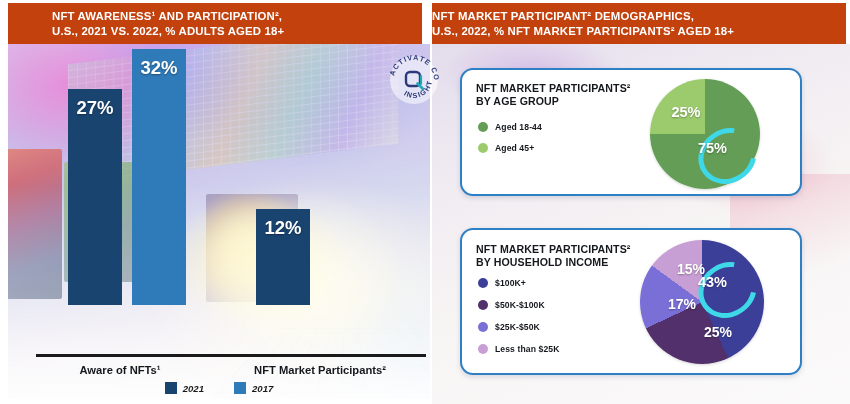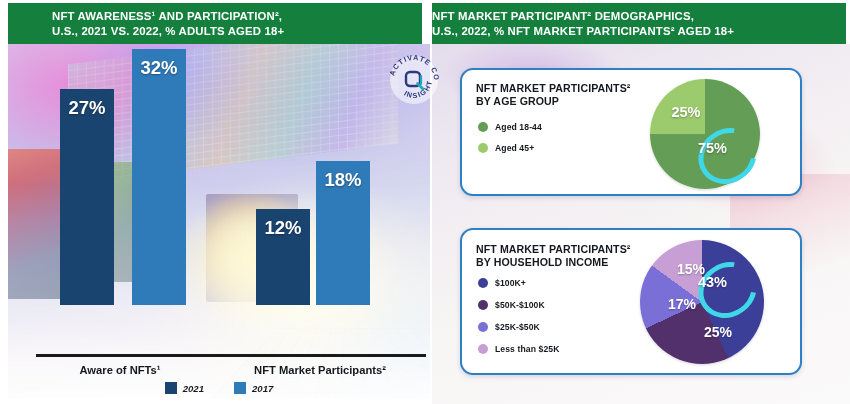--- a/index.html
+++ b/index.html
@@ -79,21 +79,21 @@
   .right-bg .rb1{position:absolute;left:-20px;top:-10px;width:250px;height:90px;
     background:radial-gradient(ellipse 130px 55px at 120px 40px, rgba(200,160,225,.55), rgba(200,160,225,0) 70%);}
   .right-bg .rb2{position:absolute;right:-10px;top:60px;width:220px;height:120px;
     background:radial-gradient(ellipse 120px 70px at 110px 60px, rgba(235,170,190,.40), rgba(235,170,190,0) 72%);}
   .right-bg .rb3{position:absolute;right:0px;top:130px;width:120px;height:140px;
     background:linear-gradient(160deg,rgba(225,120,150,.30),rgba(255,255,255,0) 70%);}
 
   
   .hdr{
     position:absolute;top:3px;height:41px;
-    background:#15803d;
+    background:#c2410c;
     color:#ffffff;
     display:flex;align-items:center;
     box-sizing:border-box;
   }
   .hdr-left{left:8px;width:414px;padding-left:44px;}
   .hdr-right{left:432px;width:414px;}
   .hdr .ttl{
     font-size:11.4px;font-weight:bold;line-height:14.2px;letter-spacing:.15px;
     white-space:pre-line;
   }
@@ -103,21 +103,21 @@
   .axis{position:absolute;left:28px;top:310px;width:390px;height:3px;background:#1a1a1a;}
   .bar{position:absolute;bottom:94px;width:54px;}
   .bar .fill{position:absolute;bottom:0;left:0;width:100%;}
   .bar .val{
     position:absolute;left:0;width:100%;text-align:center;
     color:#fff;font-weight:bold;font-size:18.5px;
     text-shadow:0 1px 2px rgba(0,0,0,.35);
   }
   .c-2021{background:#1a4470;}
   .c-2022{background:#2f7ab8;}
-  .b1{left:52px;margin-top:20px;}
+  .b1{left:60px;margin-top:20px;}
   .b2{left:124px;}
   .b3{left:248px;}
   .b4{left:308px;}
   .cat{
     position:absolute;top:320px;color:#14181d;font-weight:bold;font-size:11.2px;text-align:center;
   }
   .cat1{left:22px;width:180px;}
   .cat2{left:206px;width:212px;}
 
   .legend{position:absolute;left:8px;top:378px;width:422px;height:20px;
@@ -217,24 +217,20 @@
     <div class="bar b2" style="height:256px;">
       <div class="fill c-2022" style="height:256px;"></div>
       <div class="val" style="top:8px;">32%</div>
     </div>
 
     <div class="bar b3" style="height:96px;">
       <div class="fill c-2021" style="height:96px;"></div>
       <div class="val" style="top:8px;">12%</div>
     </div>
 
-    <div class="bar b4" style="height:144px;">
-      <div class="fill c-2022" style="height:144px;"></div>
-      <div class="val" style="top:8px;">18%</div>
-    </div>
 
     <div class="axis"></div>
 
     <div class="cat cat1">Aware of NFTs¹</div>
     <div class="cat cat2">NFT Market Participants²</div>
   </div>
 
   <div class="legend">
     <div class="item">
       <span class="sw c-2021"></span>

